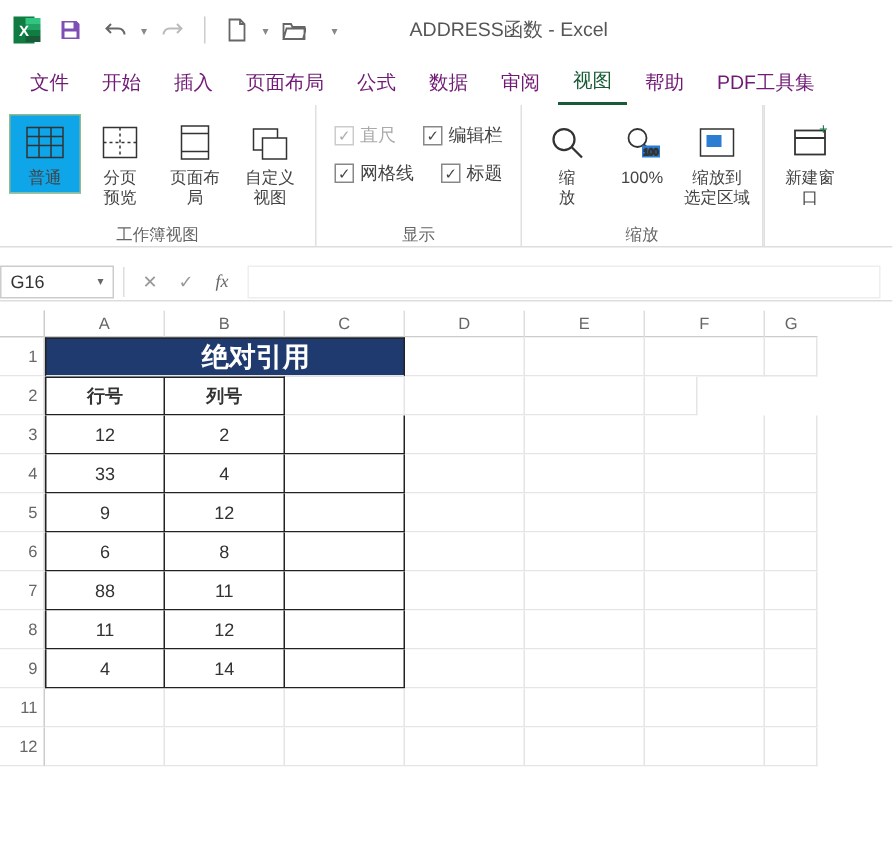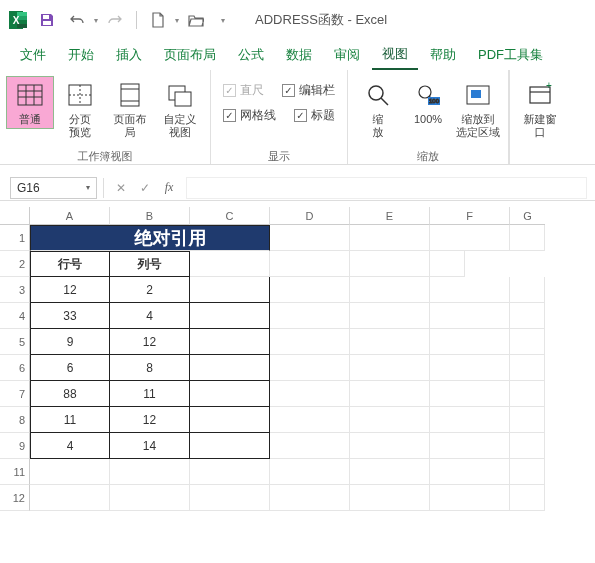--- a/index.html
+++ b/index.html
@@ -5,47 +5,47 @@
     * { margin: 0; padding: 0; box-sizing: border-box; font-family: "Microsoft YaHei", "Segoe UI", sans-serif; }
     body { background: #fff; font-size: 12px; color: #333; width: 595px; overflow: hidden; }
 
     
     .titlebar { display: flex; align-items: center; height: 40px; background: #fff; padding: 0 6px; }
     .titlebar-left { display: flex; align-items: center; gap: 4px; }
     .app-icon { width: 24px; height: 24px; display: flex; align-items: center; justify-content: center; }
     .qat-btn { width: 26px; height: 26px; display: flex; align-items: center; justify-content: center; color: #555; cursor: pointer; }
     .qat-btn svg { width: 16px; height: 16px; }
     .qat-sep { width: 1px; height: 18px; background: #ccc; margin: 0 4px; }
-    .title-text { margin-left: 30px; color: #555; font-size: 13px; }
+    .title-text { margin-left: 48px; color: #555; font-size: 13px; }
 
     
     .tabs { display: flex; align-items: center; height: 30px; padding: 0 10px; gap: 2px; }
-    .tab { padding: 5px 10px; font-size: 13px; color: #15803d; cursor: pointer; }
+    .tab { padding: 5px 10px; font-size: 13px; color: #701a75; cursor: pointer; }
     .tab.active { border-bottom: 2px solid #185c37; color: #185c37; font-weight: 500; }
 
     
     .ribbon { display: flex; height: 95px; border-bottom: 1px solid #ddd; background: #fff; }
     .ribbon-group { display: flex; flex-direction: column; align-items: center; padding: 2px 6px 0 6px; border-right: 1px solid #e0e0e0; }
     .ribbon-group:last-child { border-right: none; }
     .group-body { display: flex; align-items: flex-start; flex: 1; gap: 2px; padding-top: 4px; }
     .group-label { font-size: 11px; color: #666; height: 16px; display: flex; align-items: center; }
     .big-btn { display: flex; flex-direction: column; align-items: center; width: 48px; padding: 2px; border: 1px solid transparent; cursor: pointer; }
-    .big-btn.active { background: #f9a8d4; border: 1px solid #8fbb8f; }
+    .big-btn.active { background: #0ea5e9; border: 1px solid #8fbb8f; }
     .big-btn .ico { width: 32px; height: 32px; display: flex; align-items: center; justify-content: center; }
     .big-btn .lbl { font-size: 11px; color: #444; text-align: center; line-height: 1.15; margin-top: 2px; }
     .checks { display: flex; flex-direction: column; gap: 8px; padding: 6px 6px 0 6px; }
     .check-row { display: flex; gap: 18px; }
     .check-item { display: flex; align-items: center; gap: 4px; font-size: 12px; color: #444; cursor: pointer; }
     .check-item.disabled { color: #aaa; }
     .check-box { width: 13px; height: 13px; border: 1px solid #888; display: flex; align-items: center; justify-content: center; font-size: 10px; background: #fff; }
     .check-item.disabled .check-box { border-color: #ccc; }
 
     
     .formula-bar { display: flex; align-items: center; height: 26px; border-bottom: 1px solid #ddd; margin-top: 10px; }
-    .name-box { width: 87px; height: 22px; border: 1px solid #ccc; margin-left: 10px; display: flex; align-items: center; padding: 0 6px; font-size: 12px; justify-content: space-between; }
+    .name-box { width: 76px; height: 22px; border: 1px solid #ccc; margin-left: 0; display: flex; align-items: center; padding: 0 6px; font-size: 12px; justify-content: space-between; }
     .name-box .dd { font-size: 8px; color: #666; }
     .fx-controls { display: flex; align-items: center; margin-left: 6px; gap: 2px; }
     .fx-btn { width: 22px; height: 22px; display: flex; align-items: center; justify-content: center; color: #999; font-size: 12px; cursor: pointer; }
     .fx-label { font-style: italic; font-family: "Times New Roman", serif; color: #666; }
     .formula-input { flex: 1; height: 22px; border: 1px solid #eee; margin-left: 6px; margin-right: 8px; padding: 0 4px; }
 
     
     .sheet-wrap { position: relative; margin-top: 6px; }
     .col-headers { display: flex; margin-left: 30px; }
     .col-h { width: 80px; height: 18px; border-right: 1px solid #ddd; border-bottom: 1px solid #ccc; background: #fff; display: flex; align-items: center; justify-content: center; font-size: 11px; color: #666; }

